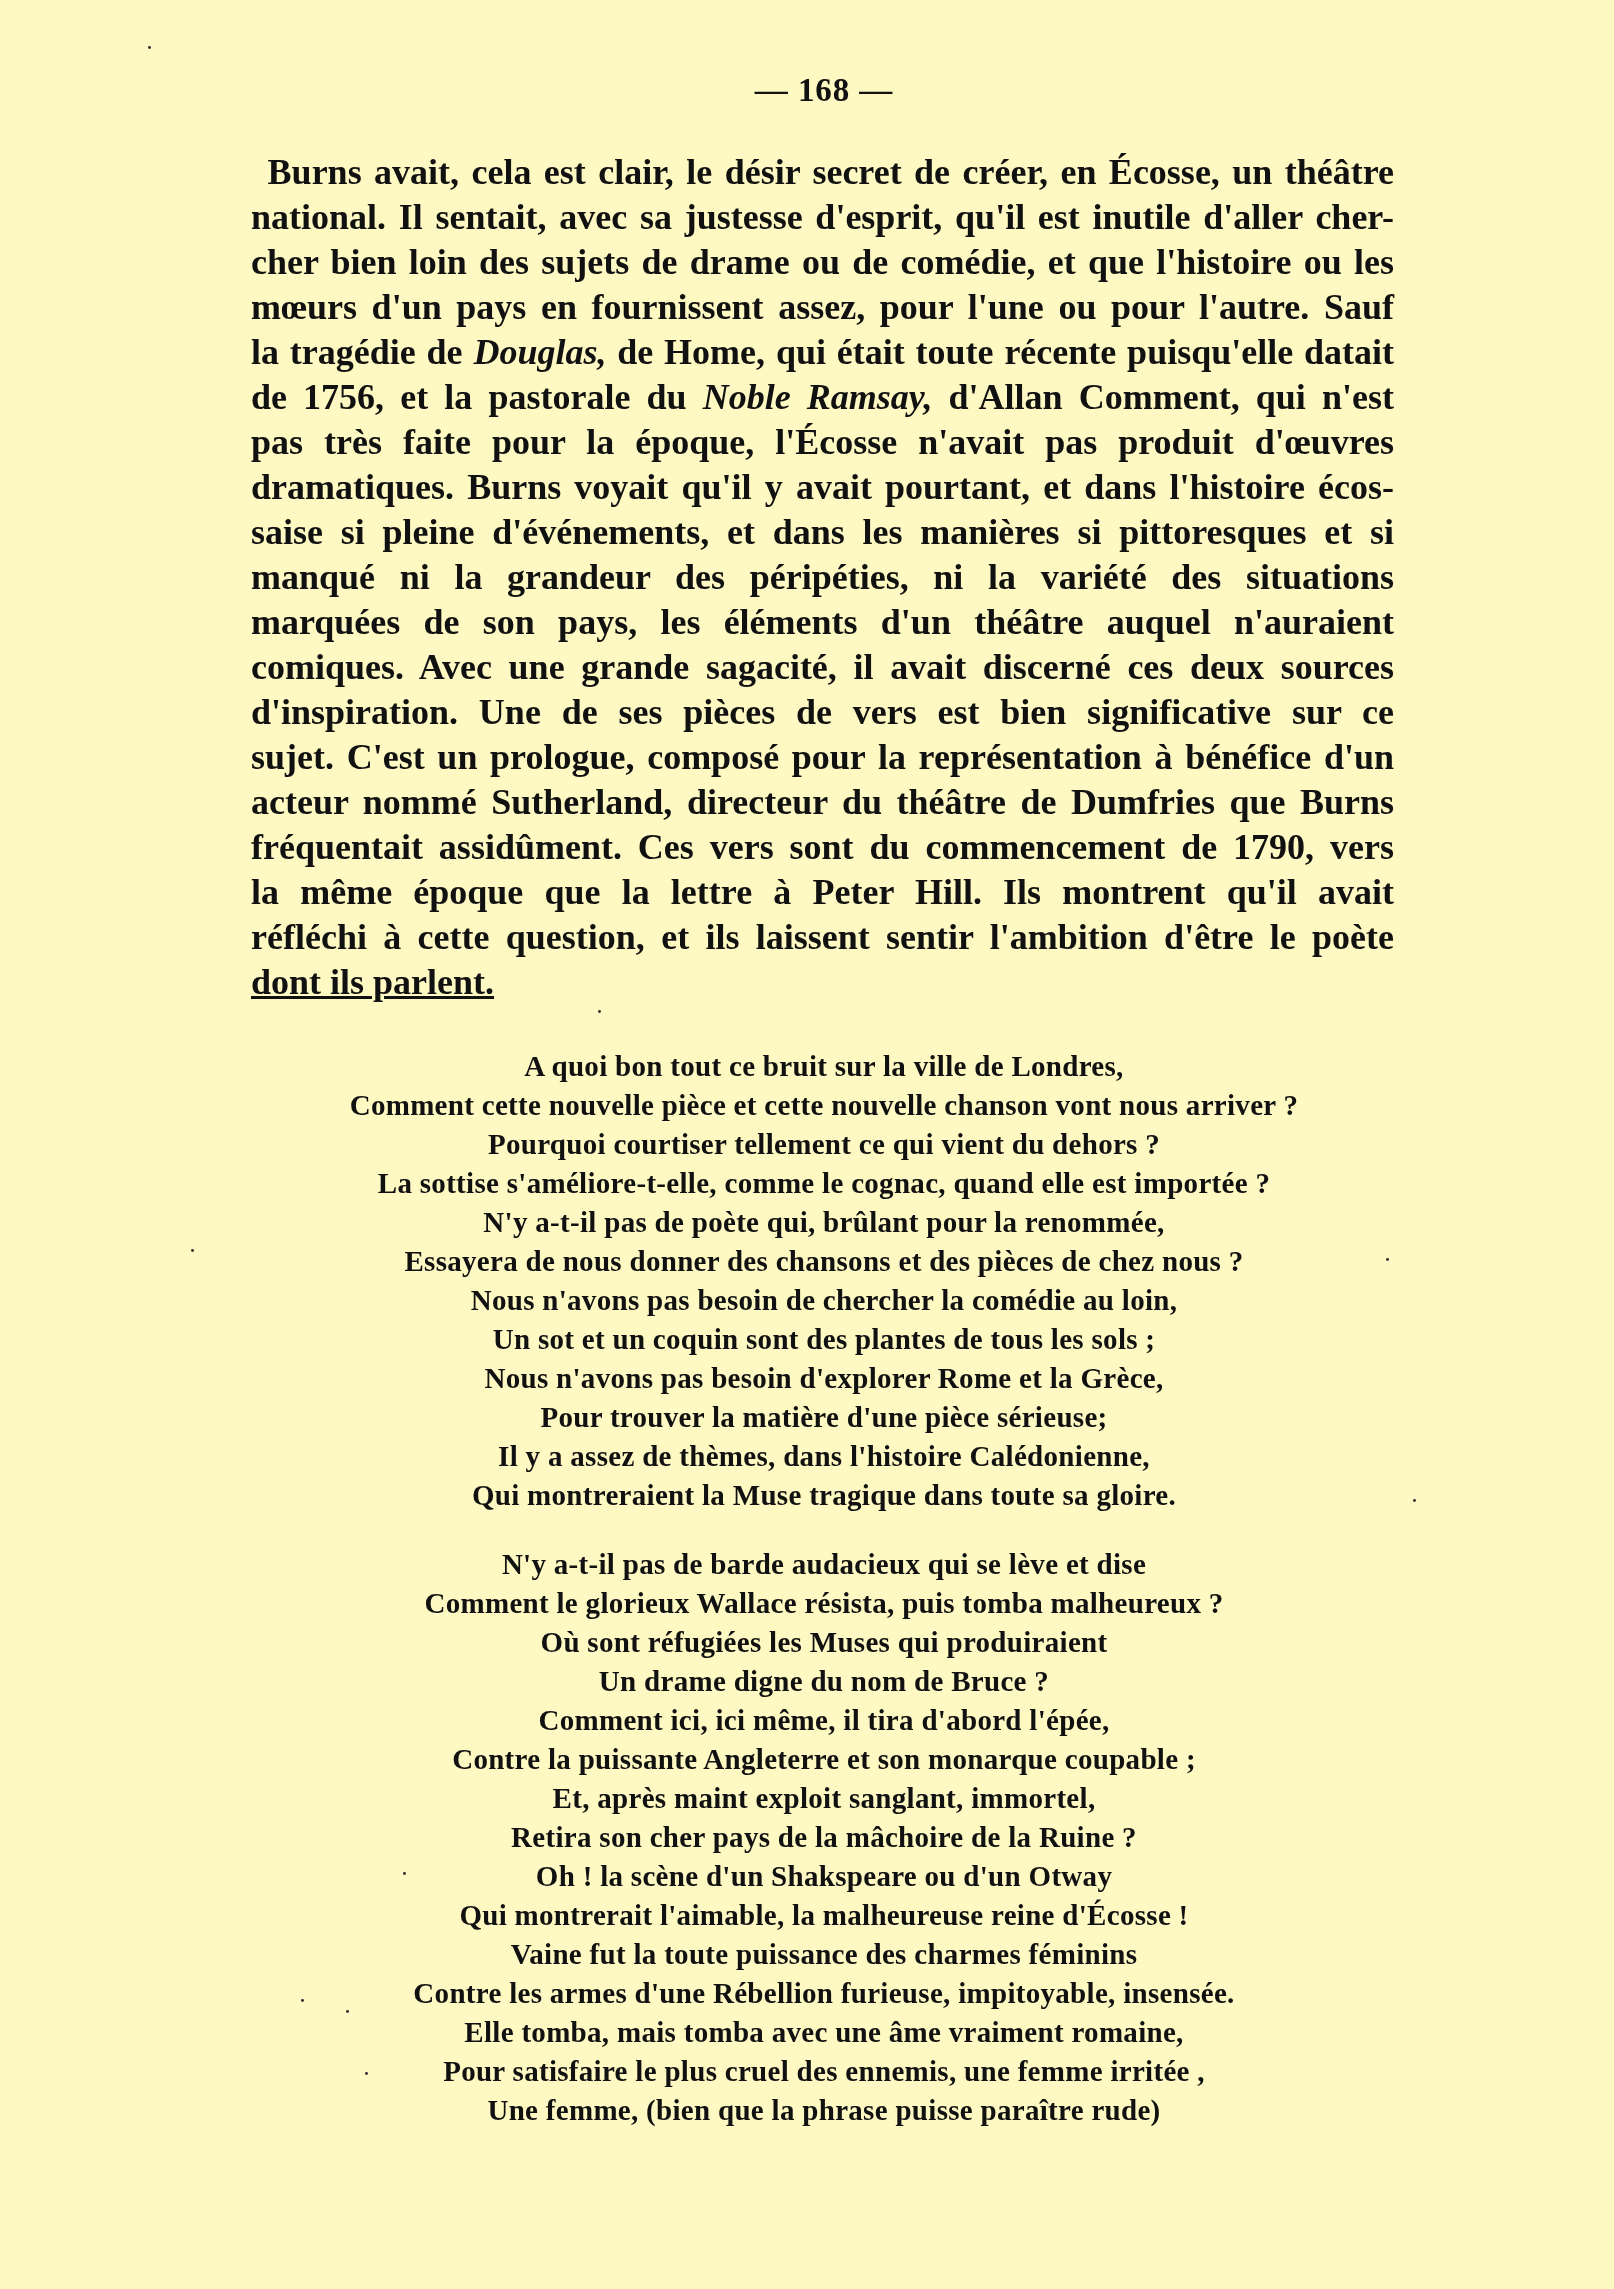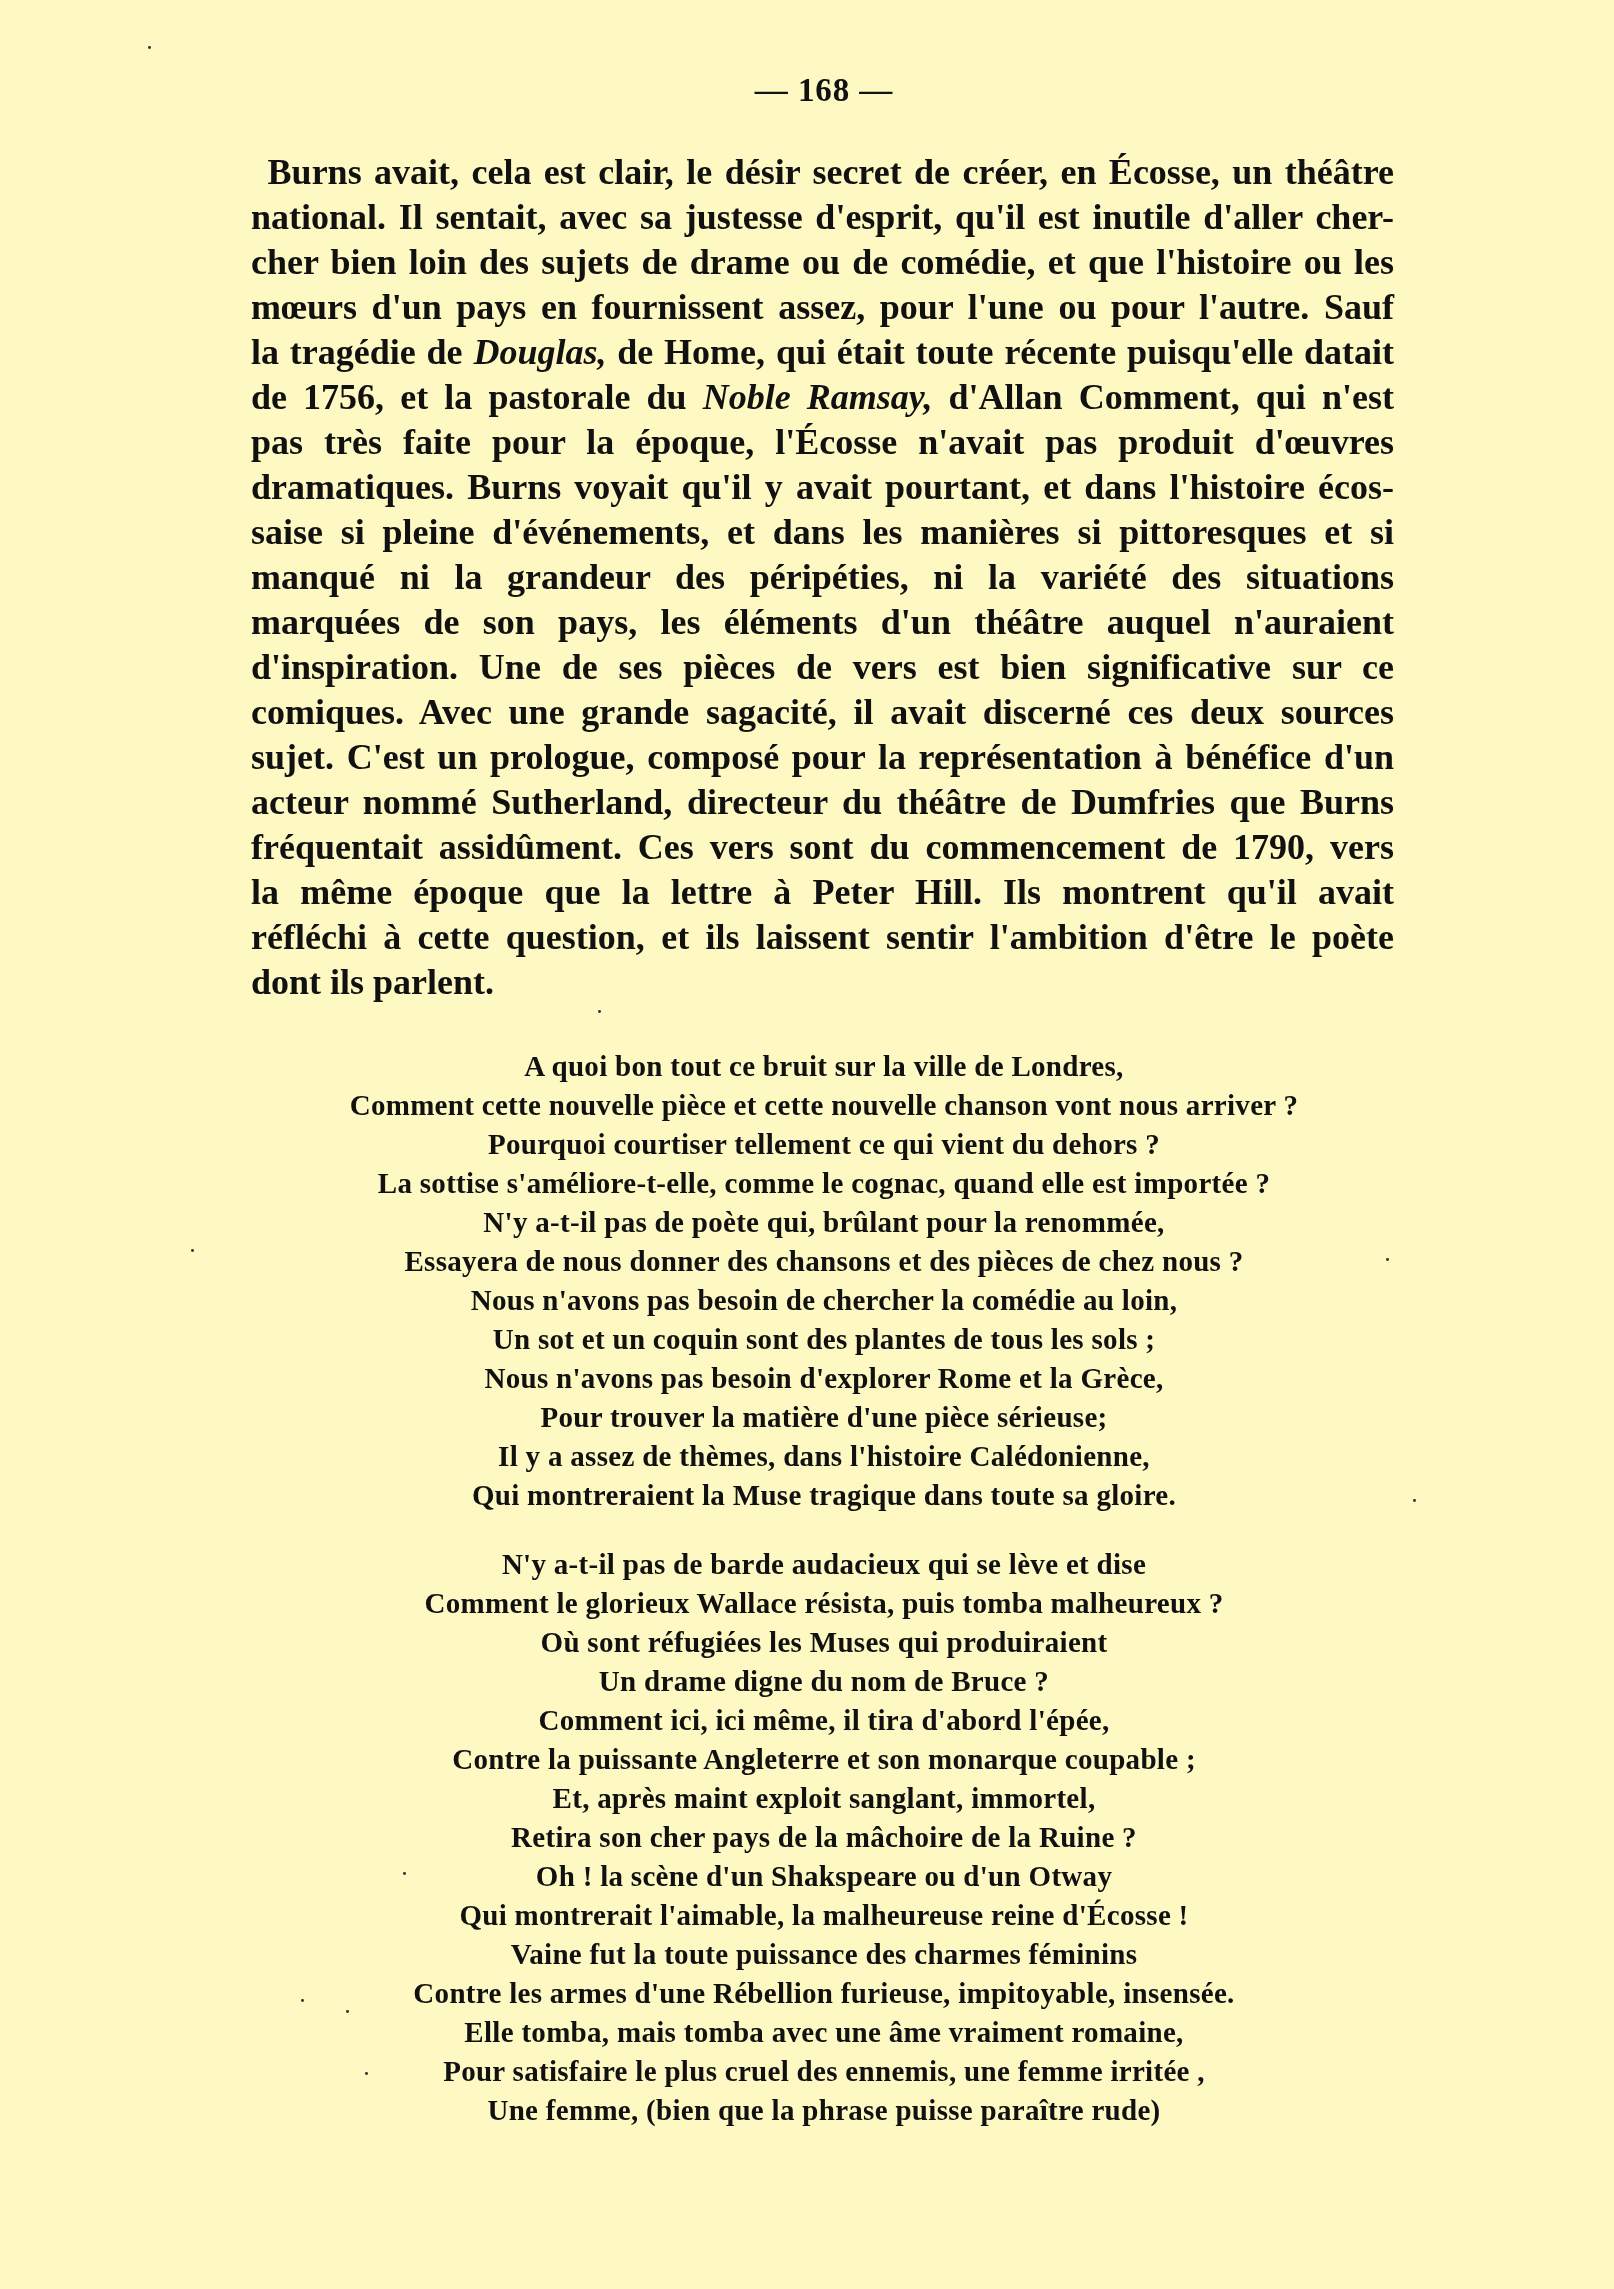--- a/index.html
+++ b/index.html
@@ -61,20 +61,21 @@
   .body-line .inner {
     display: inline-block;
     width: 100%;
     text-align: justify;
     text-align-last: justify;
     white-space: normal;
   }
   .body-line.last .inner {
     text-align: right;
     text-align-last: left;
+    text-decoration: underline;
   }
   .body-line.first .inner {
     width: 100%;
   }
   .it {
     font-style: italic;
   }
   .stanza {
     position: absolute;
     left: 0;
@@ -112,22 +113,22 @@
     <div class="body-line"><span class="inner">national. Il sentait, avec sa justesse d'esprit, qu'il est inutile d'aller cher-</span></div>
     <div class="body-line"><span class="inner">cher bien loin des sujets de drame ou de comédie, et que l'histoire ou les</span></div>
     <div class="body-line"><span class="inner">mœurs d'un pays en fournissent assez, pour l'une ou pour l'autre. Sauf</span></div>
     <div class="body-line"><span class="inner"><span>la tragédie de </span><span class="it">Douglas,</span><span> de Home, qui était toute récente puisqu'elle datait</span></span></div>
     <div class="body-line"><span class="inner"><span>de 1756, et la pastorale du </span><span class="it">Noble Ramsay,</span><span> d'Allan Comment, qui n'est</span></span></div>
     <div class="body-line"><span class="inner">pas très faite pour la époque, l'Écosse n'avait pas produit d'œuvres</span></div>
     <div class="body-line"><span class="inner">dramatiques. Burns voyait qu'il y avait pourtant, et dans l'histoire écos-</span></div>
     <div class="body-line"><span class="inner">saise si pleine d'événements, et dans les manières si pittoresques et si</span></div>
     <div class="body-line"><span class="inner">manqué ni la grandeur des péripéties, ni la variété des situations</span></div>
     <div class="body-line"><span class="inner">marquées de son pays, les éléments d'un théâtre auquel n'auraient</span></div>
+    <div class="body-line"><span class="inner">comiques. Avec une grande sagacité, il avait discerné ces deux sources</span></div>
     <div class="body-line"><span class="inner">d'inspiration. Une de ses pièces de vers est bien significative sur ce</span></div>
-    <div class="body-line"><span class="inner">comiques. Avec une grande sagacité, il avait discerné ces deux sources</span></div>
     <div class="body-line"><span class="inner">sujet. C'est un prologue, composé pour la représentation à bénéfice d'un</span></div>
     <div class="body-line"><span class="inner">acteur nommé Sutherland, directeur du théâtre de Dumfries que Burns</span></div>
     <div class="body-line"><span class="inner">fréquentait assidûment. Ces vers sont du commencement de 1790, vers</span></div>
     <div class="body-line"><span class="inner">la même époque que la lettre à Peter Hill. Ils montrent qu'il avait</span></div>
     <div class="body-line"><span class="inner">réfléchi à cette question, et ils laissent sentir l'ambition d'être le poète</span></div>
     <div class="body-line last"><span class="inner">dont ils parlent.</span></div>
   </div>
 
   <div class="stanza stanza-1">
     <span class="verse">A quoi bon tout ce bruit sur la ville de Londres,</span>

